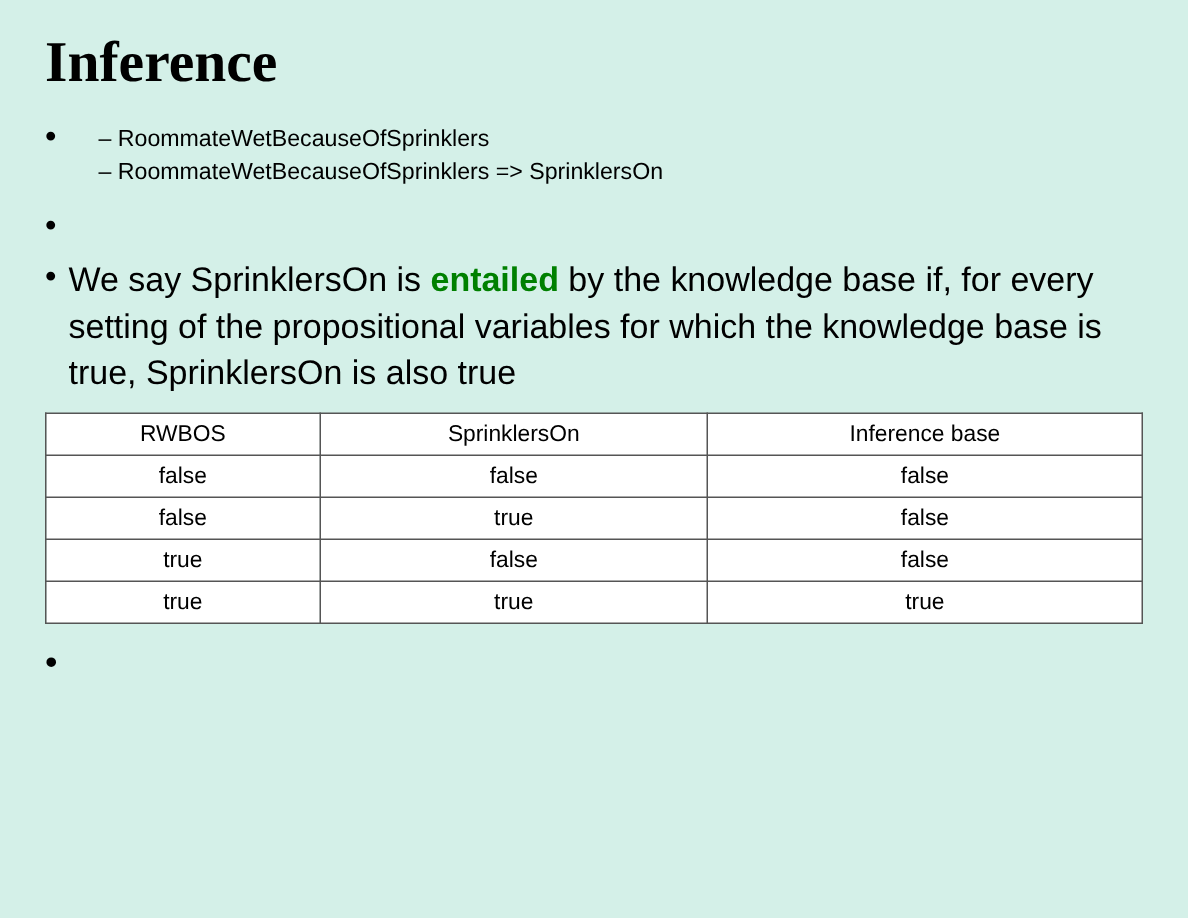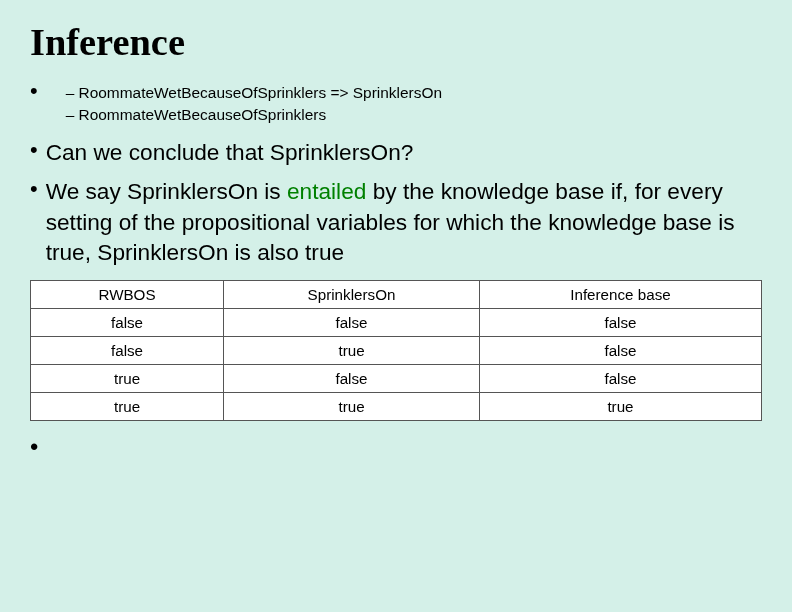--- a/index.html
+++ b/index.html
@@ -59,35 +59,35 @@
       content: "– ";
     }
 
     .large-bullet {
       font-size: 1.35em;
       font-weight: normal;
     }
 
     .entailed {
       color: #008000;
-      font-weight: normal;
+      font-weight: bold;
     }
 
     .truth-table {
       width: 100%;
       border-collapse: collapse;
       margin: 12px 0;
       font-size: 0.95em;
     }
 
     .truth-table th,
     .truth-table td {
       border: 1px solid #555;
       text-align: center;
-      padding: 5px 18px;
+      padding: 5px 8px;
       background-color: #ffffff;
       color: #000;
       font-weight: normal;
     }
 
     .truth-table thead th {
       background-color: #ffffff;
       font-weight: normal;
     }
 
@@ -107,29 +107,28 @@
 </head>
 <body>
 
 <h1>Inference</h1>
 
 <ul class="bullet-list">
   <li>
     <span class="bullet-dot">•</span>
     <div>
       <ul class="sub-list">
+        <li>RoommateWetBecauseOfSprinklers</li>
         <li>RoommateWetBecauseOfSprinklers =&gt; SprinklersOn</li>
-        <li>RoommateWetBecauseOfSprinklers</li>
       </ul>
     </div>
   </li>
 
   <li>
     <span class="bullet-dot large-bullet">•</span>
-    <span class="large-bullet">Can we conclude that SprinklersOn?</span>
   </li>
 
   <li>
     <span class="bullet-dot large-bullet">•</span>
     <span class="large-bullet">
       <span>We say SprinklersOn is </span><span class="entailed">entailed</span><span> by the knowledge base if, for every setting of the propositional variables for which the knowledge base is true, SprinklersOn is also true</span>
     </span>
   </li>
 </ul>
 

